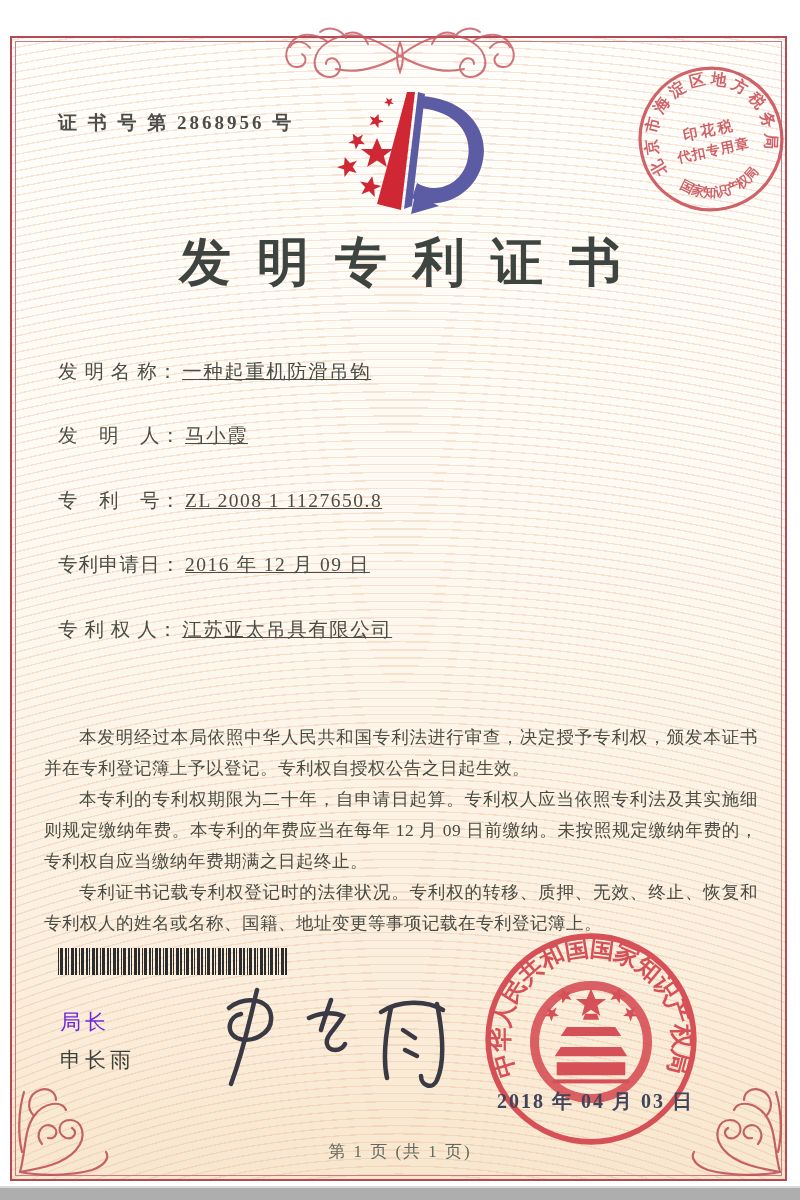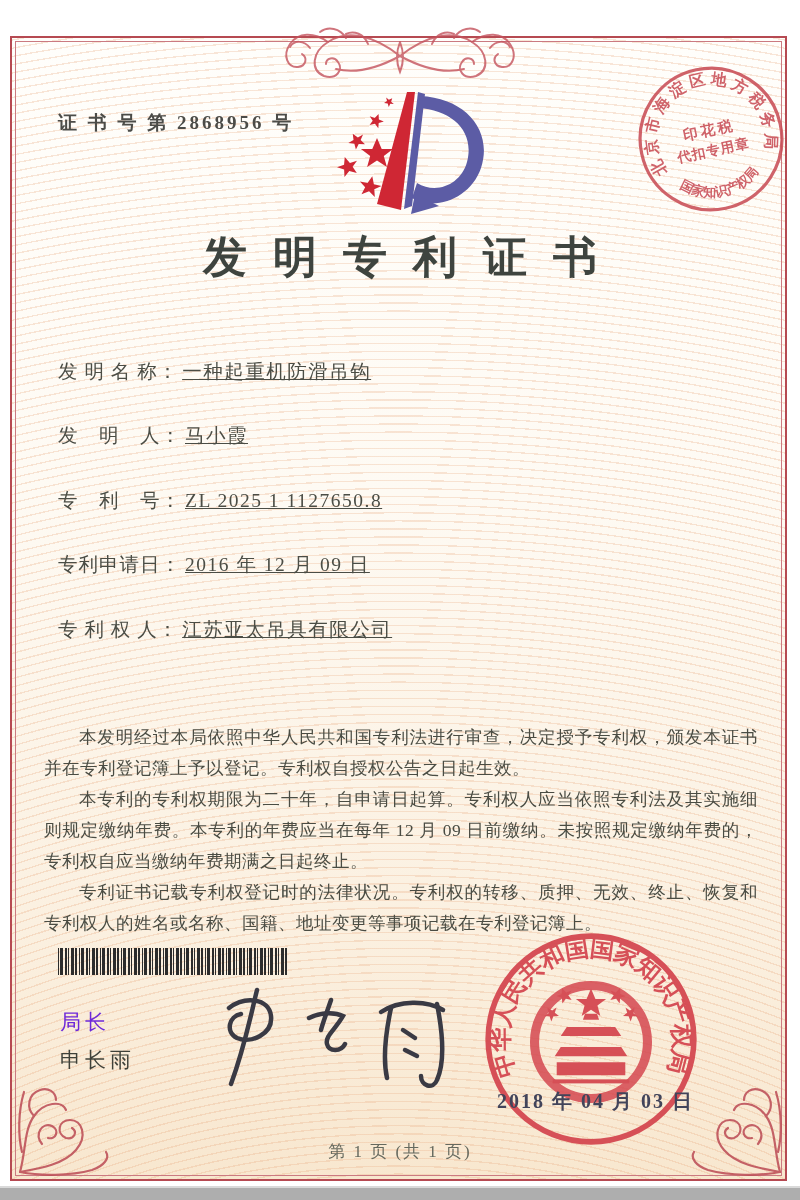--- a/index.html
+++ b/index.html
@@ -34,21 +34,21 @@
     position:absolute;left:58px;top:110px;
     font-size:19px;color:#4c4c48;letter-spacing:3px;font-weight:bold;
   }
   .logo{position:absolute;left:315px;top:84px;}
   .tax-seal{
     position:absolute;left:626px;top:54px;width:170px;height:170px;
     transform:rotate(-12deg);opacity:.88;z-index:4;
   }
   .title{
     position:absolute;left:0;top:228px;width:100%;
-    text-align:center;font-size:44px;font-weight:700;color:#3e443f;
+    text-align:center;font-size:52px;font-weight:700;color:#3e443f;
     letter-spacing:26px;text-indent:26px;
   }
   .field-row{
     position:absolute;left:58px;font-size:19.5px;color:#4b4d45;white-space:nowrap;
   }
   .field-row .lbl{margin-right:4px;letter-spacing:1px;margin-top:20px;}
   .field-row .val{letter-spacing:1.5px;text-decoration:underline;}
   .row-0{top:358px}.row-1{top:422px}.row-2{top:487px}
   .row-3{top:551px}.row-4{top:616px}.row-5{top:679px}
   .paragraphs{
@@ -164,21 +164,21 @@
 
     <div class="title">发明专利证书</div>
 
     <div class="field-row row-0">
       <span class="lbl">发 明 名 称：</span><span class="val">一种起重机防滑吊钩</span>
     </div>
     <div class="field-row row-1">
       <span class="lbl">发　明　人：</span><span class="val">马小霞</span>
     </div>
     <div class="field-row row-2">
-      <span class="lbl">专　利　号：</span><span class="val">ZL 2025 1 1127650.8</span>
+      <span class="lbl">专　利　号：</span><span class="val">ZL 2008 1 1127650.8</span>
     </div>
     <div class="field-row row-3">
       <span class="lbl">专利申请日：</span><span class="val">2016 年 12 月 09 日</span>
     </div>
     <div class="field-row row-4">
       <span class="lbl">专 利 权 人：</span><span class="val">江苏亚太吊具有限公司</span>
     </div>
 
     <div class="paragraphs">
       <p>本发明经过本局依照中华人民共和国专利法进行审查，决定授予专利权，颁发本证书并在专利登记簿上予以登记。专利权自授权公告之日起生效。</p>

